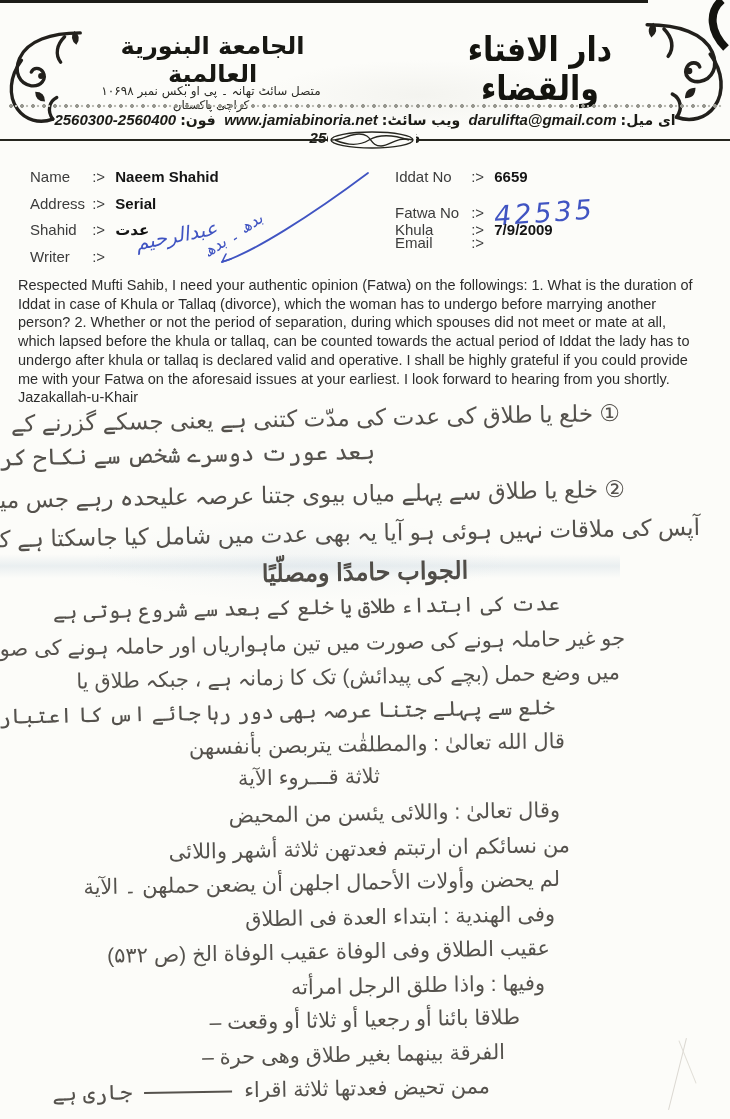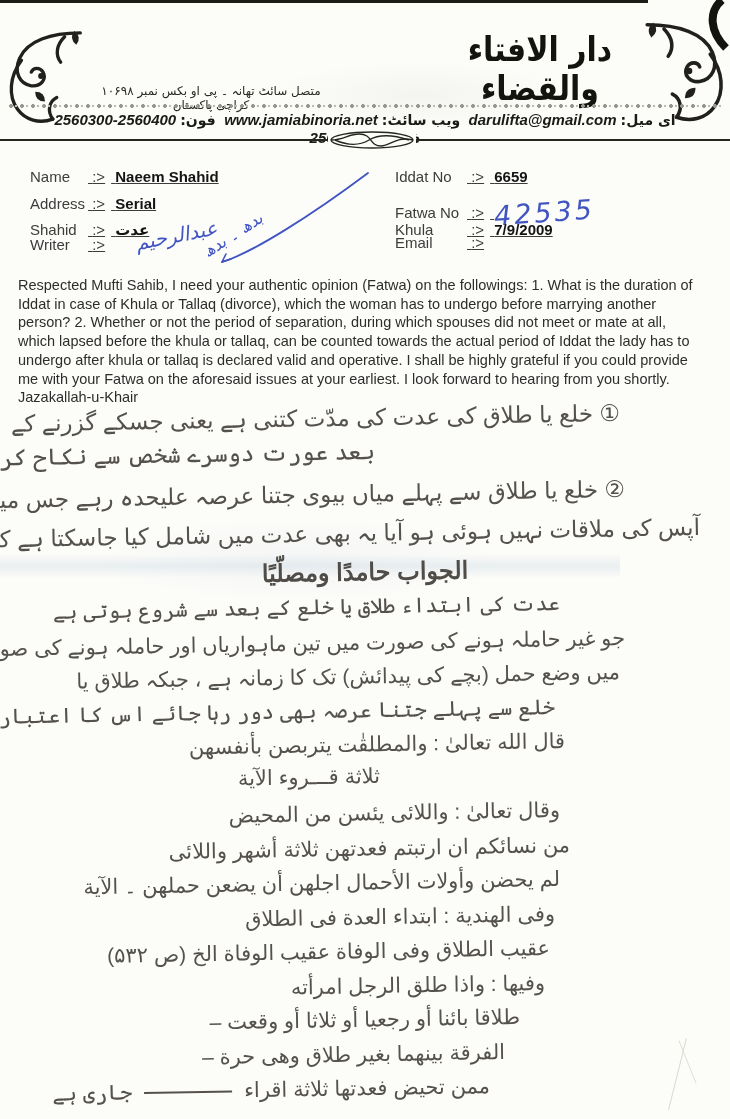--- a/index.html
+++ b/index.html
@@ -34,21 +34,21 @@
       radial-gradient(circle at 3px 4px, #97978f 1.6px, transparent 2.2px),
       radial-gradient(circle at 8px 4px, #bdbdb5 1.1px, transparent 1.6px);
     background-size:11px 8px;background-repeat:repeat-x;}
   .contact{position:absolute;left:0;top:111px;width:730px;text-align:center;direction:rtl;
     font-weight:bold;color:#1b1b16;}
   .contact .urdu{font:bold 14px "DejaVu Sans", sans-serif;margin:0 2px;}
   .contact .latin{font:bold italic 15px "Liberation Sans", sans-serif;margin:16px 2px;unicode-bidi:embed;}
   .rule{position:absolute;left:0;top:139px;width:730px;height:2px;background:#26261f;}
   .rule-orn{position:absolute;left:328px;top:129px;width:88px;height:22px;background:#fcfcf9;}
   
-  .frow{position:absolute;font-size:15px;color:#3c3c3c;white-space:nowrap;text-decoration:underline;}
+  .frow{position:absolute;font-size:15px;color:#3c3c3c;white-space:nowrap;}
   .flabel{display:inline-block;color:#3c3c3c;}
   .frow.lcol .flabel{width:58px;}
   .frow.rcol .flabel{width:72px;}
   .fsep{color:#3c3c3c;margin-right:6px;}
   .fvalue{font-weight:bold;color:#141414;}
   .fvalue.urdu{font-family:"DejaVu Sans", sans-serif;}
   .fvalue.ink-blue{
     font-family:"DejaVu Sans", sans-serif;font-style:italic;font-weight:normal;
     font-size:27px;color:#4054c2;letter-spacing:3px;
     display:inline-block;transform:rotate(-4deg);position:relative;top:4px;}
@@ -101,20 +101,21 @@
       <path d="M60 10 C52 18 50 28 56 36"></path>
     </g>
     <g fill="#22201c">
       <path d="M70 4 q8 6 2 14 q-8 -6 -2 -14"></path>
       <path d="M30 66 q10 0 10 10 q-10 0 -10 -10"></path>
       <circle cx="36" cy="50" r="3"></circle>
     </g>
   </svg>
 
   <div class="title-right">دار الافتاء والقضاء</div>
+  <div class="title-left">الجامعة البنورية العالمية</div>
   <div class="title-sub">متصل سائٹ تھانہ ۔ پی او بکس نمبر ۱۰۶۹۸ کراچی پاکستان</div>
 
   <div class="chain"></div>
 
   <div class="contact">
     <span class="urdu">ای میل:</span><span class="latin" dir="ltr">darulifta@gmail.com</span>
     <span class="urdu">ویب سائٹ:</span><span class="latin" dir="ltr">www.jamiabinoria.net</span>
     <span class="urdu">فون:</span><span class="latin" dir="ltr">2560300-2560400</span>
     <span class="urdu">فیکس:</span><span class="latin" dir="ltr">2564586</span>
   </div>
@@ -137,21 +138,21 @@
   <div class="frow lcol" style="left:30px;top:195px">
     <span class="flabel">Address</span>
     <span class="fsep">:&gt;</span>
     <span class="fvalue">Serial</span>
   </div>
   <div class="frow lcol" style="left:30px;top:221px">
     <span class="flabel">Shahid</span>
     <span class="fsep">:&gt;</span>
     <span class="fvalue urdu">عدت</span>
   </div>
-  <div class="frow lcol" style="left:30px;top:236px">
+  <div class="frow lcol" style="left:30px;top:248px">
     <span class="flabel">Writer</span>
     <span class="fsep">:&gt;</span>
     <span class="fvalue"></span>
   </div>
 
   <div class="frow rcol" style="left:395px;top:168px">
     <span class="flabel">Iddat No</span>
     <span class="fsep">:&gt;</span>
     <span class="fvalue">6659</span>
   </div>

